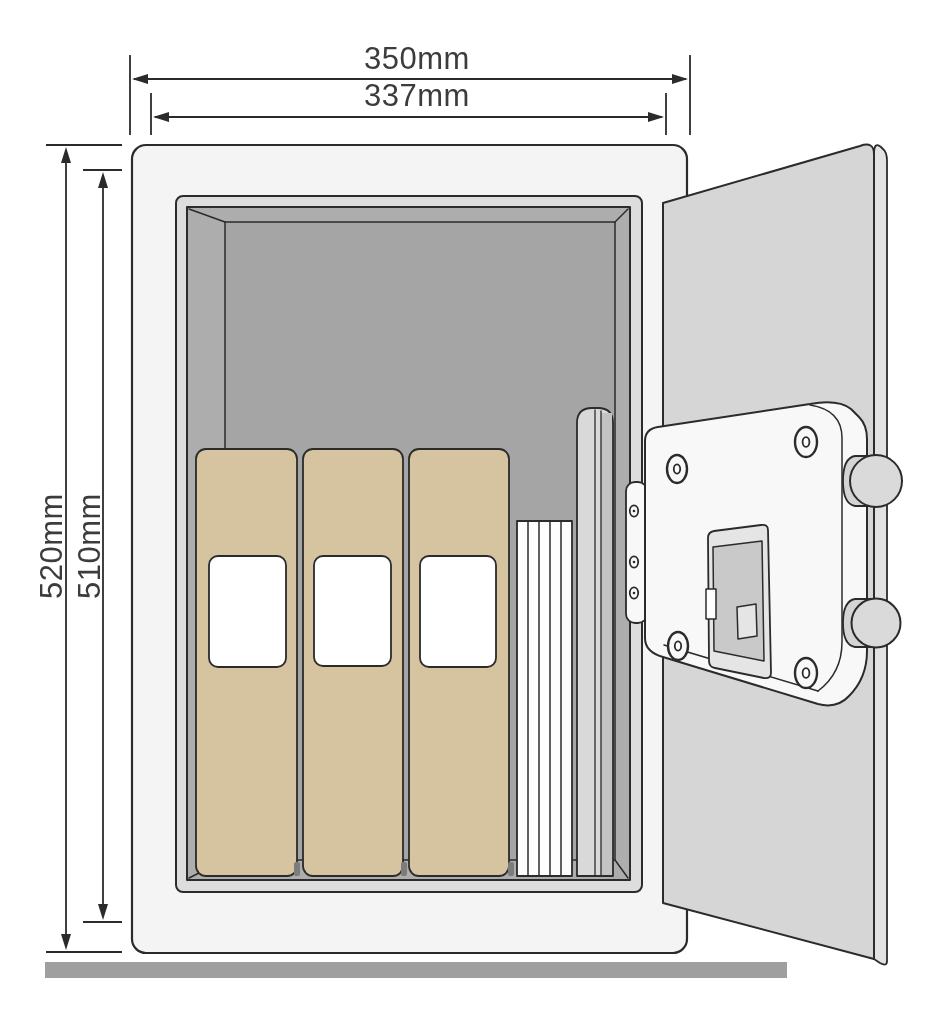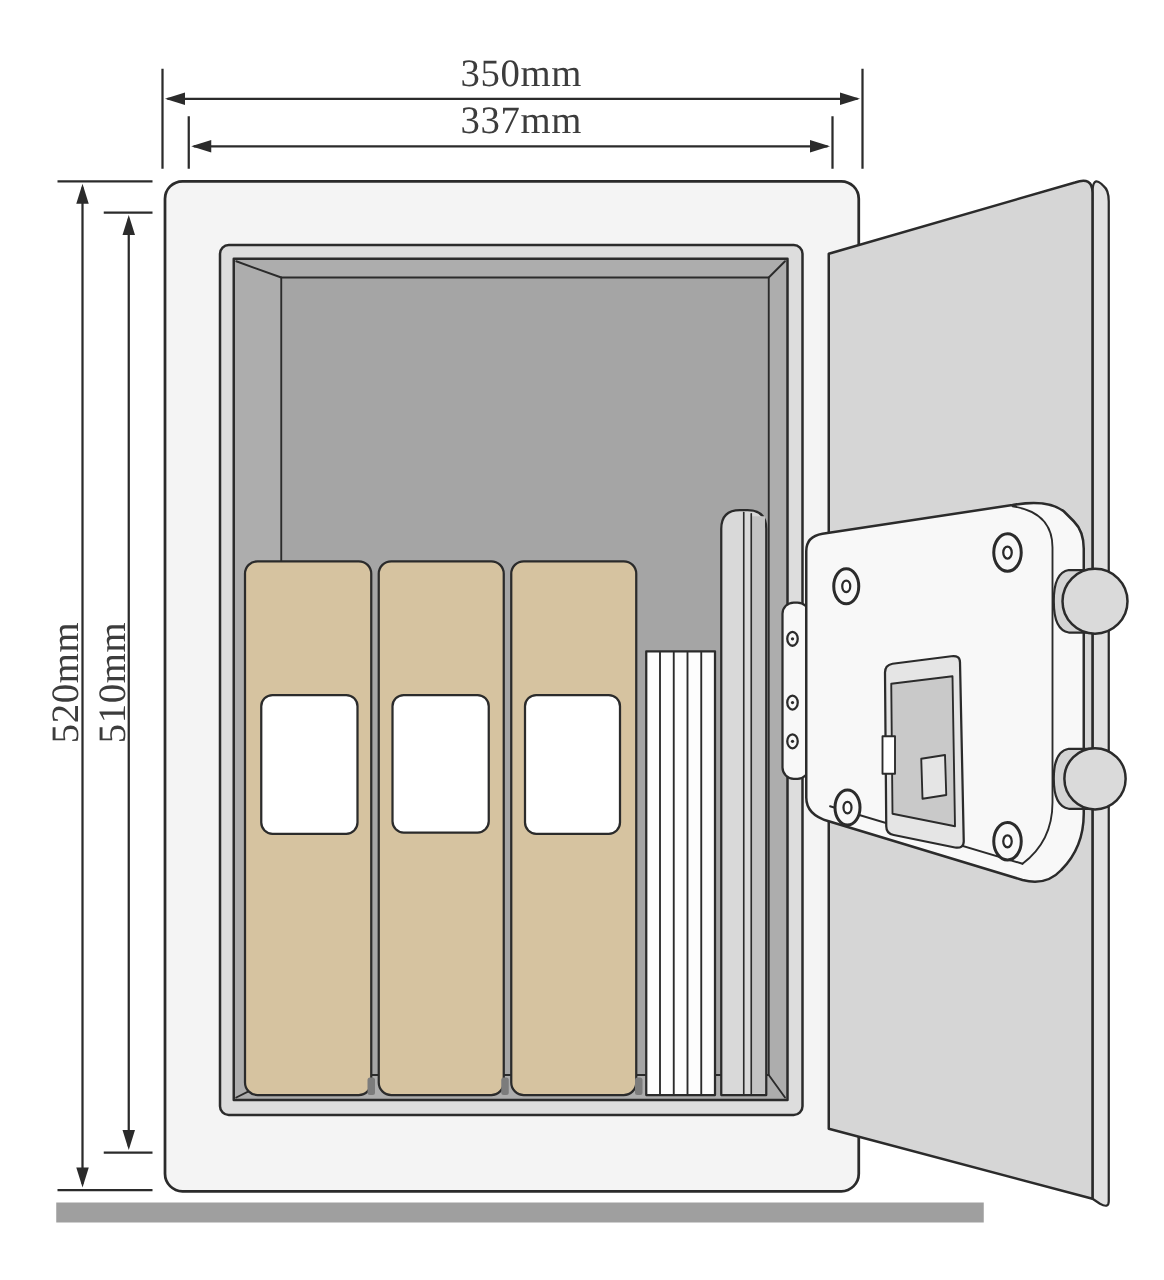--- a/index.html
+++ b/index.html
@@ -1,20 +1,20 @@
 <!DOCTYPE html>
 <html style="--outline: #2b2b2b; --dim-text: #3c3c3c; --body: #f4f4f4; --frame: #dddddd; --interior-wall: #adadad; --interior-back: #a5a5a5; --door: #d6d6d6; --door-edge: #e2e2e2; --panel: #f8f8f8; --binder: #d6c3a0; --binder-label: #ffffff; --paper: #fdfdfd; --folder: #d9d9d9; --folder-shade: #c3c3c3; --keypad-frame: #e5e5e5; --keypad-display: #c9c9c9; --knob: #d4d4d4; --knob-face: #dadada; --floor: #9f9f9f;"><head>
 <meta charset="utf-8">
 <style>
   html,body{margin:0;padding:0;background:#ffffff;}
   .stage{
     position:relative;
     width:931px;height:1024px;
     background:#ffffff;
-    font-family:Liberation Serif, serif;
+    font-family:Liberation Sans, sans-serif;
     overflow:hidden;
   }
   svg{display:block;}
   
   .ln{stroke:var(--outline,#2b2b2b);stroke-linejoin:round;stroke-linecap:round;fill:none;}
   .dim{stroke:var(--outline,#2b2b2b);stroke-width:1.8;fill:none;}
   .dim-arrow{fill:var(--outline,#2b2b2b);stroke:none;}
   .dim-label{
     fill:var(--dim-text,#3c3c3c);
     font-size:31px;

